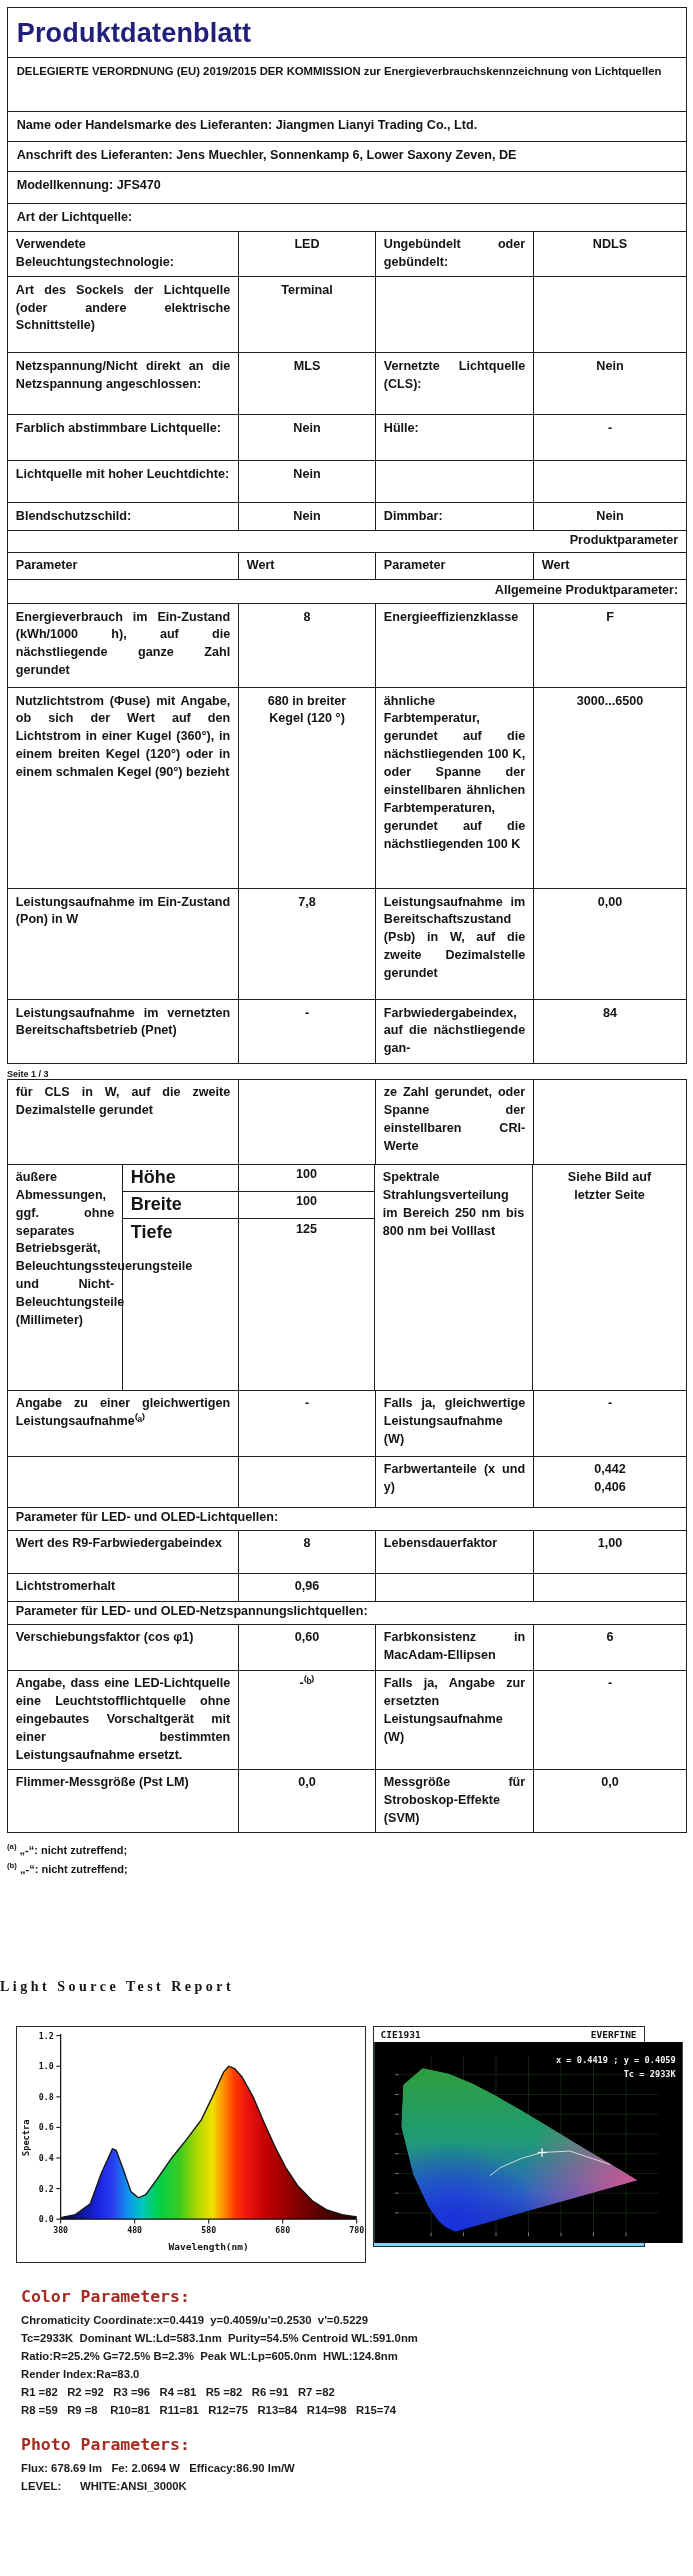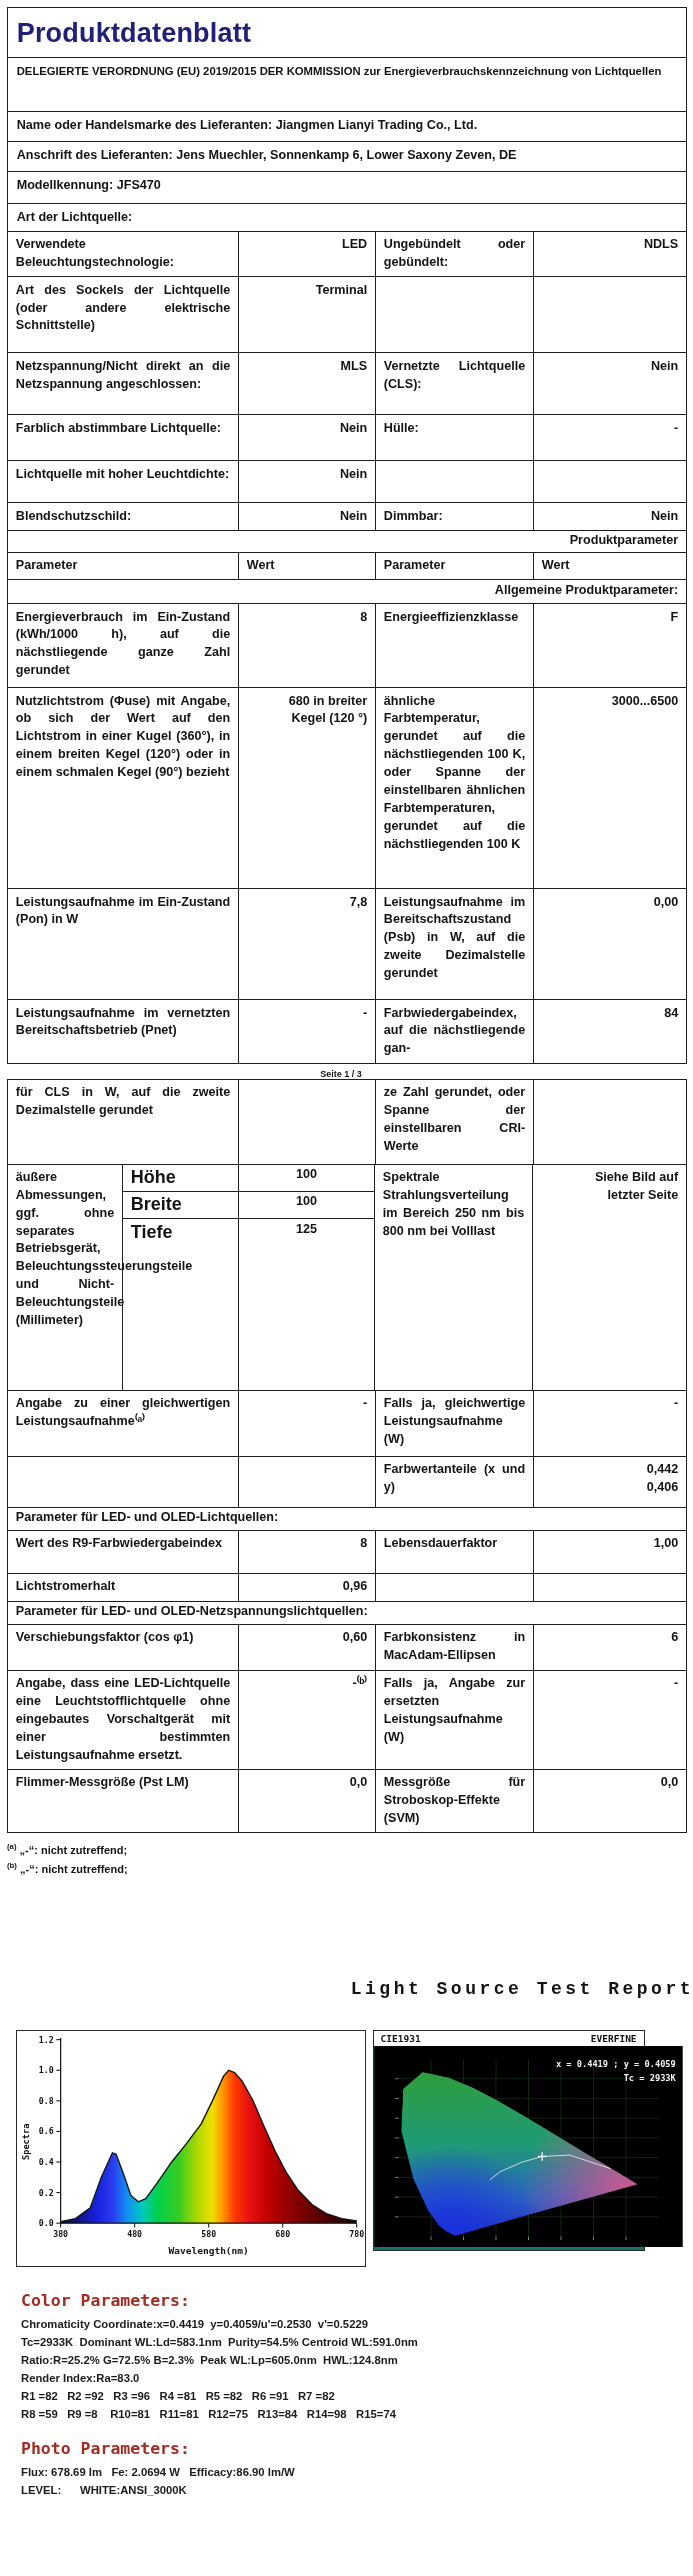--- a/index.html
+++ b/index.html
@@ -10,37 +10,37 @@
   .tbl>div{border-top:1.3px solid #1f1f1f}
   .tbl>div:first-child{border-top:none}
   .frow{padding:5.2px 8.7px;font-weight:700;font-size:12.6px;line-height:1.35}
   .doc-title{font-size:27px;font-weight:800;color:#20207a;padding:7px 8.7px 5.2px 8.7px;letter-spacing:0.2px}
   .reg{font-size:11.3px;line-height:1.5}
   .kv .v{font-weight:700}
   .trow{display:grid;grid-template-columns:230px 137px 158px 1fr}
   .brow{display:flex}
   .cell{border-left:1.3px solid #1f1f1f;padding:4.3px 7.8px;font-size:12.6px;font-weight:700;line-height:1.42;text-align:justify}
   .trow .cell:first-child,.brow .cell:first-child{border-left:none}
-  .val{text-align:right;white-space:pre-line}
+  .val{text-align:center;white-space:pre-line}
   .hdr{padding:2.6px 7.8px;font-weight:700;font-size:12.6px}
   .hdr.center{text-align:right}
   .dims{width:252px;border-left:1.3px solid #1f1f1f;display:flex;flex-direction:column}
   .dimrow{display:flex;border-top:1.3px solid #1f1f1f}
   .dimrow:first-child{border-top:none}
   .dimrow .dn{width:115px;padding:2.6px 7.8px;font-size:18px;font-weight:700}
   .dimrow .dv{flex:1;border-left:1.3px solid #1f1f1f;padding:2.6px 7.8px;font-size:12.6px;font-weight:700;text-align:center}
-  .pagenum{width:680px;margin:5.2px auto 0 auto;text-align:center;font-size:9px;font-weight:700;padding-right:12px}
+  .pagenum{width:680px;margin:5.2px auto 0 auto;text-align:left;font-size:9px;font-weight:700;padding-right:12px}
   .foot{width:680px;margin:8.7px auto 0 auto;font-size:11px;font-weight:700}
   .foot div{margin-bottom:6px}
   .foot sup{font-size:7.8px}
   .report{margin-top:104px}
-  .rtitle{text-align:right;font-family:Liberation Mono, monospace;font-weight:700;font-size:18px;letter-spacing:3.5px}
+  .rtitle{text-align:left;font-family:Liberation Serif, serif;font-weight:700;font-size:14px;letter-spacing:3.5px}
   .charts{display:flex;align-items:flex-start;padding-left:15.6px;margin-top:31px}
   .specbox{width:350px;border:1.7px solid #2a2a2a;background:#fff}
-  .ciebox{width:272px;border:1.7px solid #2a2a2a;margin-left:7px;background:#0f766e}
+  .ciebox{width:272px;border:1.7px solid #2a2a2a;margin-left:7px;background:#7dd3fc}
   .ciehead{background:#fff;display:flex;justify-content:space-between;padding:1.7px 7px;font-family:"DejaVu Sans Mono",monospace;font-weight:700;font-size:9.5px;color:#111}
   svg text{font-family:"DejaVu Sans Mono",monospace}
   .params{padding-left:21px;margin-top:24px}
   .pheading{font-family:"DejaVu Sans Mono",monospace;font-weight:700;font-size:16.5px;color:#a32c22;margin-bottom:5.2px}
   .pline{font-family:Liberation Sans, sans-serif;font-weight:700;font-size:11.3px;line-height:18px;white-space:pre;color:#1c1c1c}
   .pgap{height:15.6px}
 </style>
 </head>
 <body>
 

